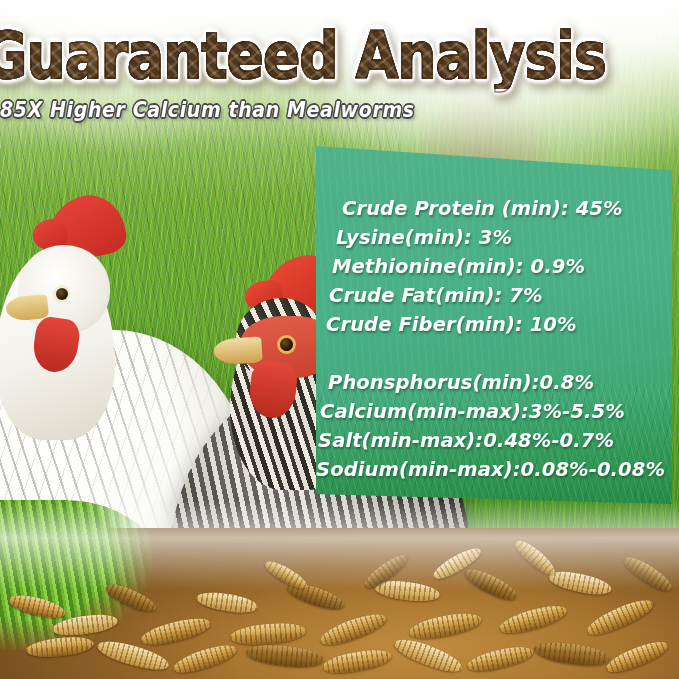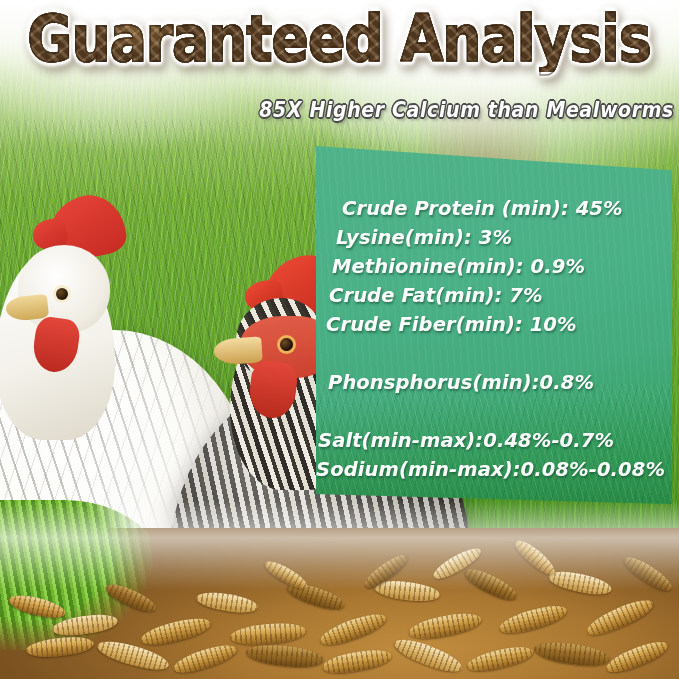--- a/index.html
+++ b/index.html
@@ -213,21 +213,21 @@
   }
   .w:after{
     content:"";position:absolute;inset:0;border-radius:inherit;
     background:repeating-linear-gradient(90deg, rgba(90,55,15,.42) 0 1.5px, rgba(0,0,0,0) 1.5px 5px);
   }
   .w.dk{background:linear-gradient(180deg,#c9a157 0%,#9d7029 45%,#6f4a16 100%);}
   .w.lt{background:linear-gradient(180deg,#f8e7bd 0%,#e2be74 45%,#bb8c3c 100%);}
 
   
   .title-wrap{
-    position:absolute;left:0;top:7px;width:679px;text-align:center;
+    position:absolute;left:0;top:24px;width:679px;
     pointer-events:none;
   }
   .title{
     display:inline-block;
     font-family:"DejaVu Sans","Liberation Sans",sans-serif;
     font-weight:700;
     font-size:52px;
     line-height:1.02;
     letter-spacing:-1px;
     transform:scaleX(1.06) scaleY(1.22);
@@ -244,21 +244,21 @@
     -webkit-text-stroke:1.2px rgba(40,24,10,.55);
     paint-order:stroke fill;
     filter:
       drop-shadow(0 0 1.6px #ffffff)
       drop-shadow(0 0 1.6px #ffffff)
       drop-shadow(1.5px 1.5px 0 rgba(255,255,255,.95))
       drop-shadow(-1.2px -1.2px 0 rgba(255,255,255,.9))
       drop-shadow(3px 4px 4px rgba(80,55,30,.45));
   }
   .subtitle{
-    position:absolute;left:0;top:98px;width:674px;text-align:right;
+    position:absolute;left:0;top:98px;width:590px;text-align:left;
     pointer-events:none;
   }
   .subtitle span{
     display:inline-block;
     font-family:"DejaVu Sans","Liberation Sans",sans-serif;
     font-style:italic;font-weight:700;
     font-size:19px;letter-spacing:.6px;
     transform:scaleY(1.15);
     color:#ffffff;
     text-shadow:
@@ -396,18 +396,19 @@
 
   <div class="panel">
     <div class="panel-texture"></div>
     <ul class="nutri">
       <li class="n0">Crude Protein (min):  45%</li>
       <li class="n1">Lysine(min):    3%</li>
       <li class="n2">Methionine(min):  0.9%</li>
       <li class="n3">Crude Fat(min):  7%</li>
       <li class="n4">Crude Fiber(min):  10%</li>
       <li class="n6">Phonsphorus(min):0.8%</li>
+      <li class="n7">Calcium(min-max):3%-5.5%</li>
       <li class="n8">Salt(min-max):0.48%-0.7%</li>
       <li class="n9">Sodium(min-max):0.08%-0.08%</li>
     </ul>
   </div>
 
 </div>
 
 </body></html>

